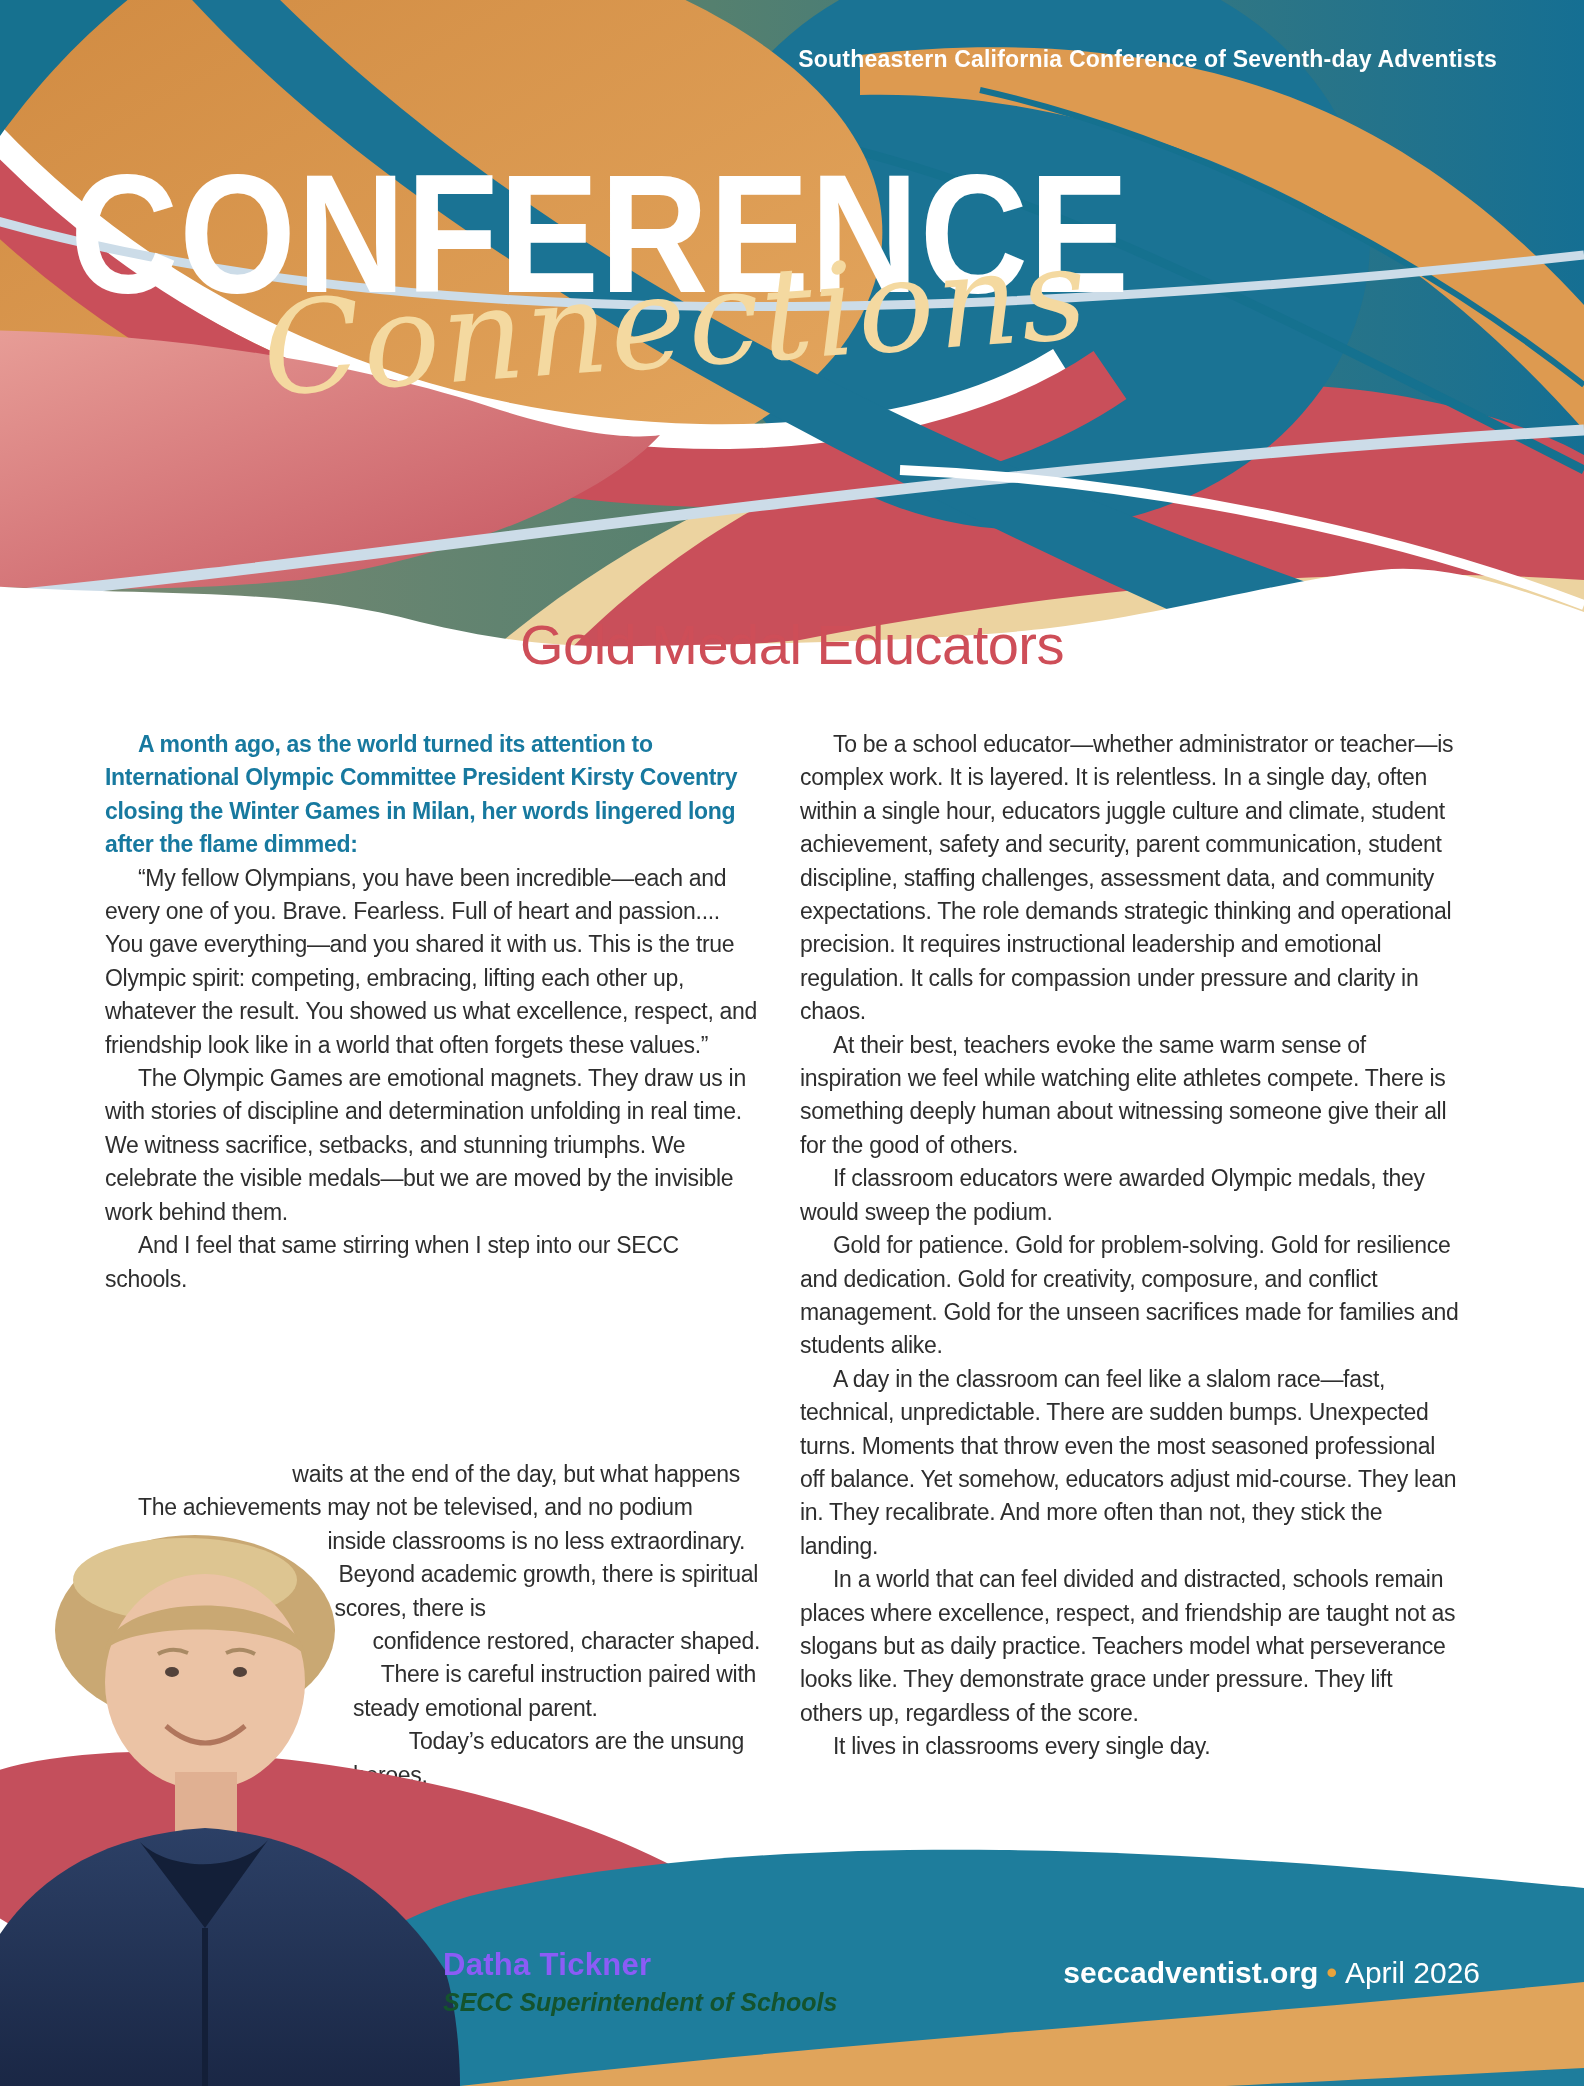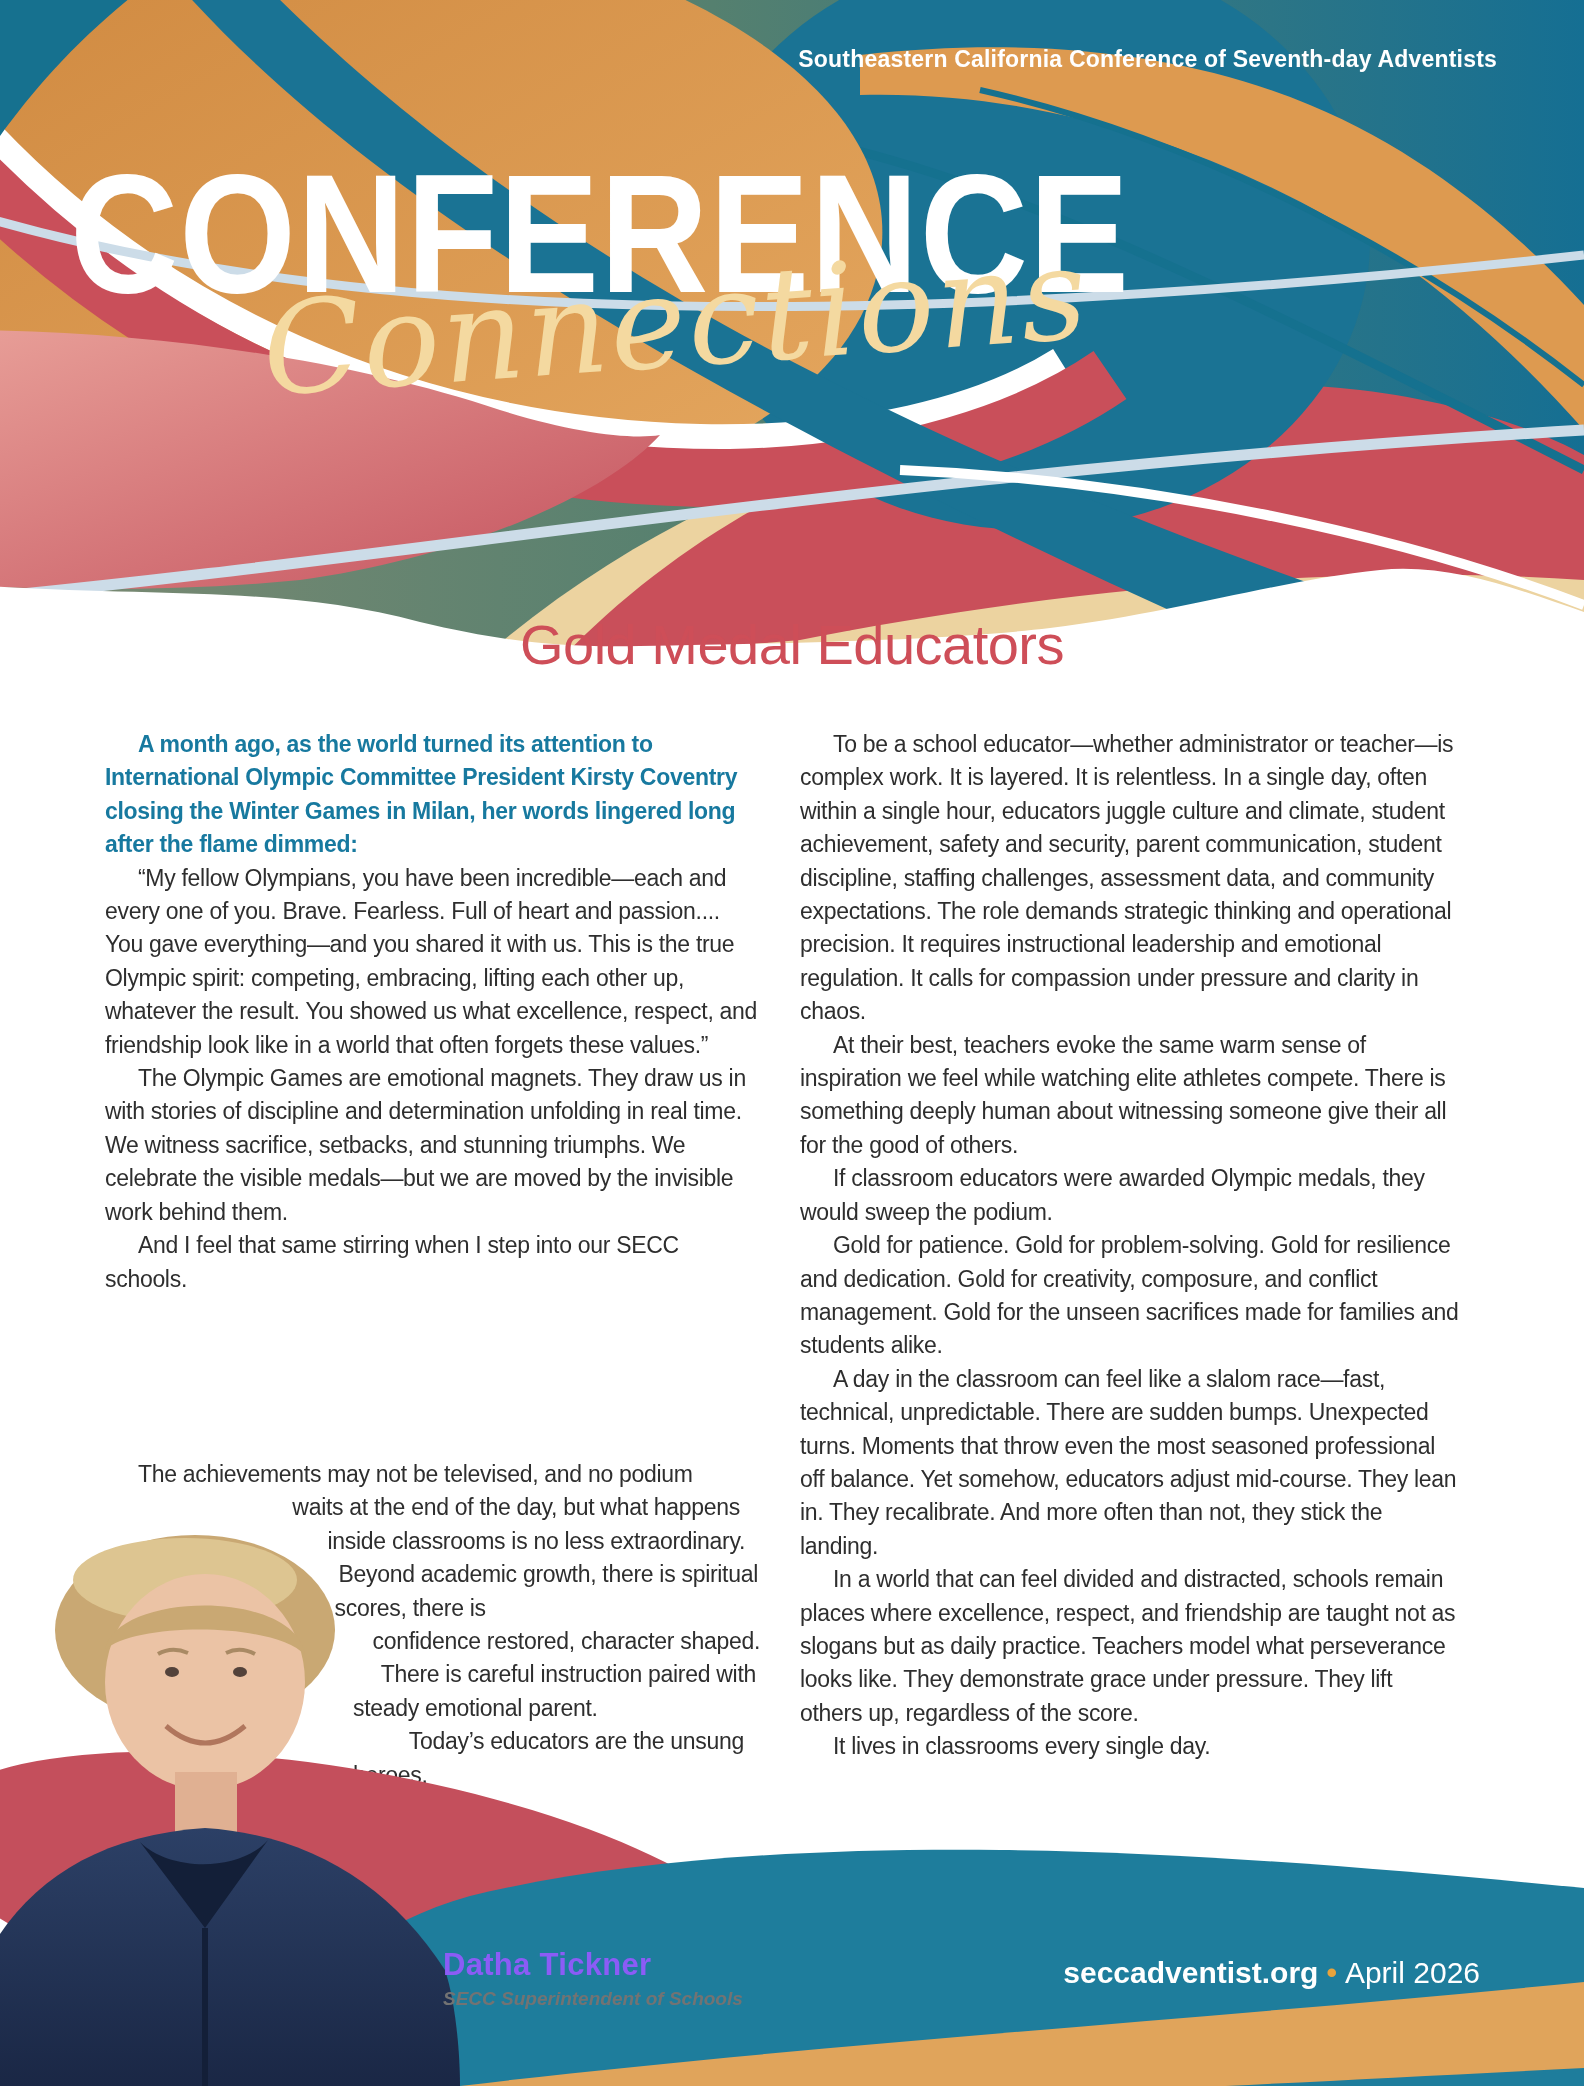--- a/index.html
+++ b/index.html
@@ -42,21 +42,21 @@
   .w8{text-align:right;margin-right:4px;}
   .w9{margin-left:248px;}
   .w10{text-align:right;margin-right:16px;}
   .w11{margin-left:248px;}
 
   
   .footer-art{position:absolute;left:0;top:1700px;width:1584px;height:386px;}
   .photo{position:absolute;left:0;top:1530px;width:480px;height:556px;}
   .author{position:absolute;left:443px;top:1903px;}
   .author-name{color:#8b5cf6;font-size:31px;font-weight:bold;letter-spacing:.3px;margin-top:44px;}
-  .author-title{color:#737373;font-size:19px;font-weight:bold;font-style:italic;margin-top:5px;}
+  .author-title{color:#14532d;font-size:25px;font-weight:bold;font-style:italic;margin-top:5px;}
   .issue-line{position:absolute;top:1956px;right:104px;font-size:30px;color:#ffffff;white-space:nowrap;}
   .issue-line .site{font-weight:bold;}
   .issue-line .dot{color:#e8a33c;font-weight:bold;padding:0 8px;}
 </style>
 </head>
 <body>
 
 <div class="page">
 
   <svg class="header-art" viewBox="0 0 1584 660" preserveAspectRatio="none" aria-hidden="true">
@@ -115,22 +115,22 @@
   <div class="article-title">Gold Medal Educators</div>
 
   <div class="col col-left">
     <p class="intro">A month ago, as the world turned its attention to International Olympic Committee President Kirsty Coventry closing the Winter Games in Milan, her words lingered long after the flame dimmed:</p>
     <p class="pull-quote">“My fellow Olympians, you have been incredible—each and every one of you. Brave. Fearless. Full of heart and passion.... You gave everything—and you shared it with us. This is the true Olympic spirit: competing, embracing, lifting each other up, whatever the result. You showed us what excellence, respect, and friendship look like in a world that often forgets these values.”</p>
     <p>The Olympic Games are emotional magnets. They draw us in with stories of discipline and determination unfolding in real time. We witness sacrifice, setbacks, and stunning triumphs. We celebrate the visible medals—but we are moved by the invisible work behind them.</p>
     <p>And I feel that same stirring when I step into our SECC schools.</p>
   </div>
 
   <div class="wrap-block">
+    <div class="wl w2">waits at the end of the day, but what happens</div>
     <div class="wl w1">The achievements may not be televised, and no podium</div>
-    <div class="wl w2">waits at the end of the day, but what happens</div>
     <div class="wl w3">inside classrooms is no less extraordinary.</div>
     <div class="wl w4">Beyond academic growth, there is spiritual</div>
     <div class="wl w5">formation. Beyond test scores, there is</div>
     <div class="wl w7">confidence restored, character shaped.</div>
     <div class="wl w8">There is careful instruction paired with</div>
     <div class="wl w9">steady emotional parent.</div>
     <div class="wl w10">Today’s educators are the unsung</div>
     <div class="wl w11">heroes.</div>
   </div>
 

